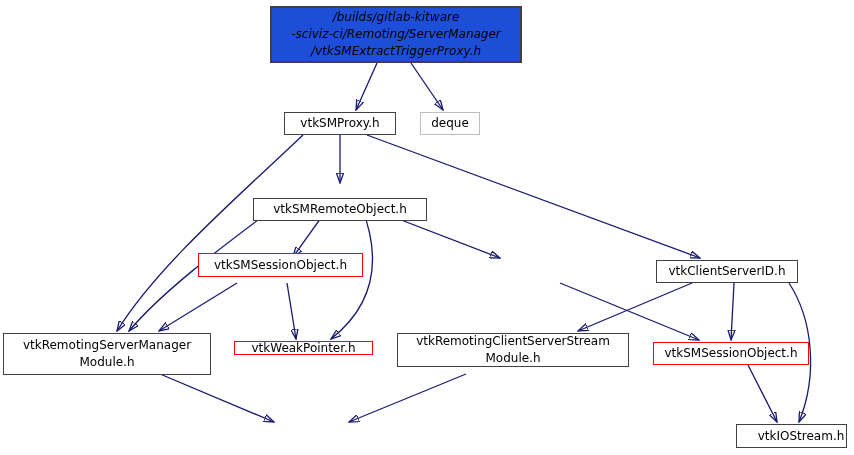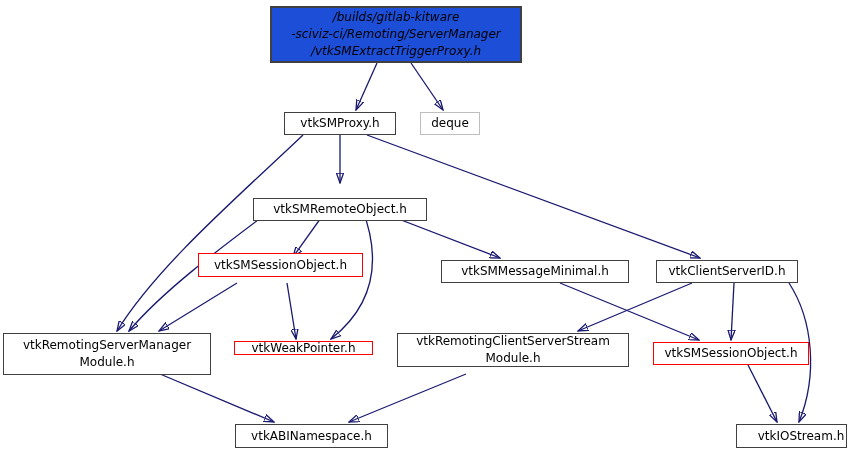--- a/index.html
+++ b/index.html
@@ -81,24 +81,22 @@
     <path d="M466,374 L349,422" marker-end="url(#arrow)"></path>
   </svg>
 
   <div id="n-root" class="node root">/builds/gitlab-kitware
 -sciviz-ci/Remoting/ServerManager
 /vtkSMExtractTriggerProxy.h</div>
   <div id="n-proxy" class="node">vtkSMProxy.h</div>
   <div id="n-deque" class="node external">deque</div>
   <div id="n-remote" class="node">vtkSMRemoteObject.h</div>
   <div id="n-session" class="node red">vtkSMSessionObject.h</div>
-  <div id="n-message" class="node">vtkSMMessageMinimal.h</div>
   <div id="n-clientid" class="node">vtkClientServerID.h</div>
   <div id="n-smmodule" class="node">vtkRemotingServerManager
 Module.h</div>
   <div id="n-weak" class="node red">vtkWeakPointer.h</div>
   <div id="n-streammodule" class="node">vtkRemotingClientServerStream
 Module.h</div>
   <div id="n-system" class="node red">vtkSMSessionObject.h</div>
-  <div id="n-abi" class="node">vtkABINamespace.h</div>
   <div id="n-iostream" class="node">vtkIOStream.h</div>
 
 </div>
 
 </body></html>

